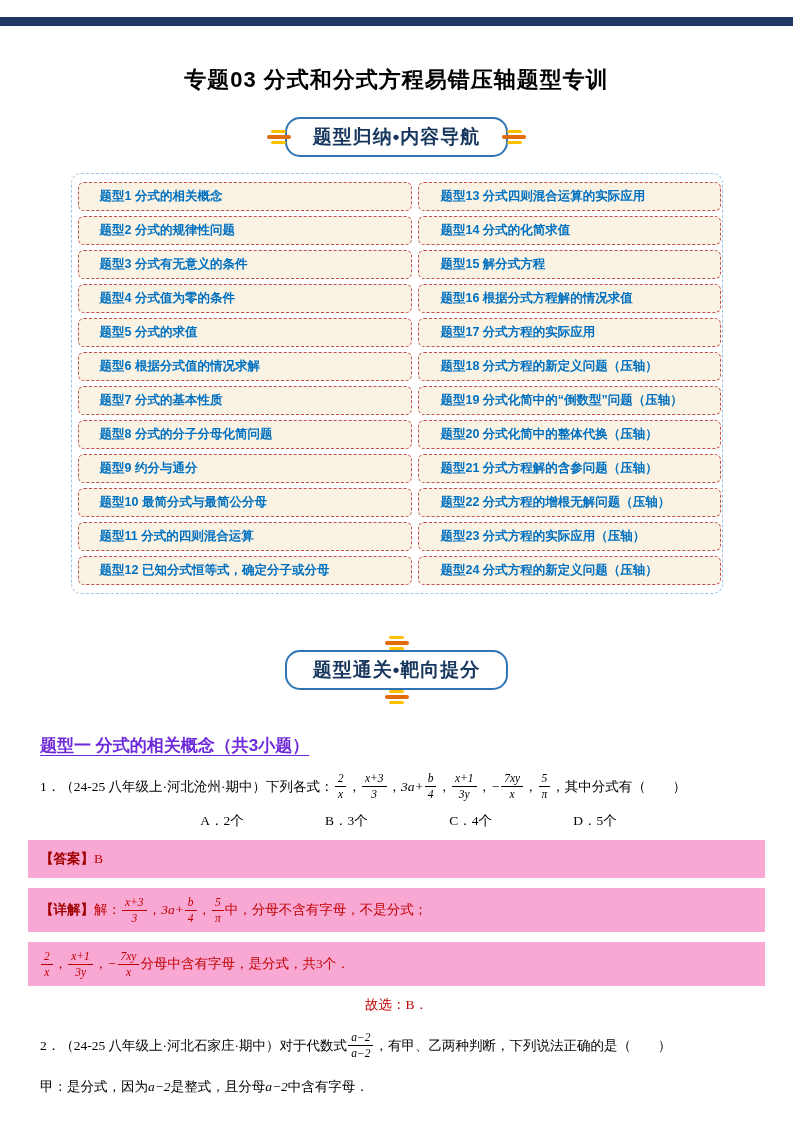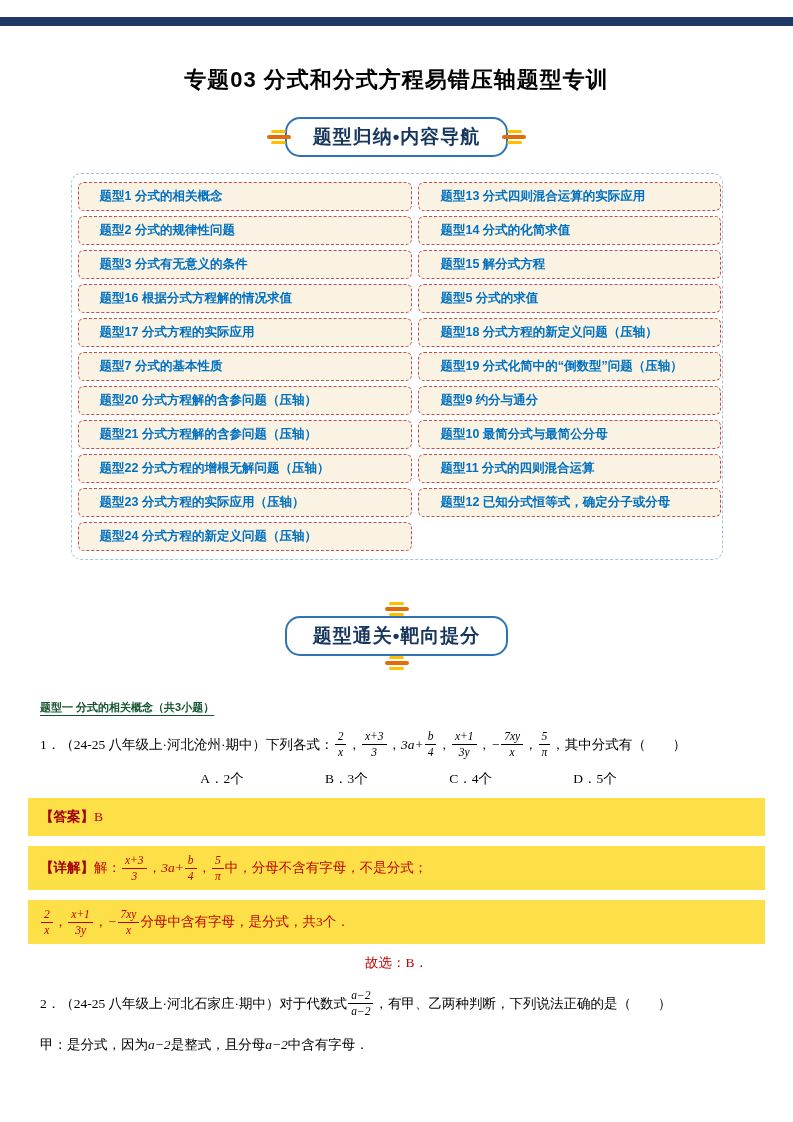--- a/index.html
+++ b/index.html
@@ -74,22 +74,22 @@
     white-space: nowrap;
     overflow: hidden;
   }
 
   .content { padding: 0 40px; }
 
   .section-heading {
     margin-top: 30px;
     font-family: "Liberation Sans", sans-serif;
     font-weight: bold;
-    font-size: 11px;
-    color: #14532d;
+    font-size: 17px;
+    color: #6d28d9;
     text-decoration: underline;
     text-underline-offset: 4px;
   }
 
   .stem { margin-top: 14px; line-height: 30px; }
   .stem .txt { vertical-align: middle; }
 
   .frac {
     display: inline-block;
     vertical-align: middle;
@@ -103,21 +103,21 @@
   .frac .den { display: block; padding: 1px 3px 0 3px; }
   .mi { font-style: italic; }
 
   .options { margin-top: 10px; padding-left: 24px; text-align: center; }
   .options span { display: inline-block; margin-right: 78px; }
   .options span:last-child { margin-right: 0; }
 
   .hl {
     margin: 10px -12px 0 -12px;
     padding: 6px 12px;
-    background: #fde047;
+    background: #f9a8d4;
     color: #c00000;
     line-height: 26px;
   }
   .hl .lbl { font-weight: bold; color: #a00000; }
   .hl.mathline { line-height: 32px; }
 
   .conclusion { margin-top: 10px; color: #c00000; text-align: center; }
 
   .q2 { margin-top: 16px; }
   .jia { margin-top: 14px; line-height: 24px; }
@@ -144,27 +144,30 @@
       </span>
   </div>
 
   <div class="topics">
     <div class="topic-cell">题型1 分式的相关概念</div>
     <div class="topic-cell">题型13 分式四则混合运算的实际应用</div>
     <div class="topic-cell">题型2 分式的规律性问题</div>
     <div class="topic-cell">题型14 分式的化简求值</div>
     <div class="topic-cell">题型3 分式有无意义的条件</div>
     <div class="topic-cell">题型15 解分式方程</div>
+    <div class="topic-cell">题型4 分式值为零的条件</div>
     <div class="topic-cell">题型16 根据分式方程解的情况求值</div>
     <div class="topic-cell">题型5 分式的求值</div>
     <div class="topic-cell">题型17 分式方程的实际应用</div>
+    <div class="topic-cell">题型6 根据分式值的情况求解</div>
     <div class="topic-cell">题型18 分式方程的新定义问题（压轴）</div>
     <div class="topic-cell">题型7 分式的基本性质</div>
     <div class="topic-cell">题型19 分式化简中的“倒数型”问题（压轴）</div>
-    <div class="topic-cell">题型20 分式方程解的含参问题（压轴）</div>
+    <div class="topic-cell">题型8 分式的分子分母化简问题</div>
+    <div class="topic-cell">题型20 分式化简中的整体代换（压轴）</div>
     <div class="topic-cell">题型9 约分与通分</div>
     <div class="topic-cell">题型21 分式方程解的含参问题（压轴）</div>
     <div class="topic-cell">题型10 最简分式与最简公分母</div>
     <div class="topic-cell">题型22 分式方程的增根无解问题（压轴）</div>
     <div class="topic-cell">题型11 分式的四则混合运算</div>
     <div class="topic-cell">题型23 分式方程的实际应用（压轴）</div>
     <div class="topic-cell">题型12 已知分式恒等式，确定分子或分母</div>
     <div class="topic-cell">题型24 分式方程的新定义问题（压轴）</div>
   </div>
 

